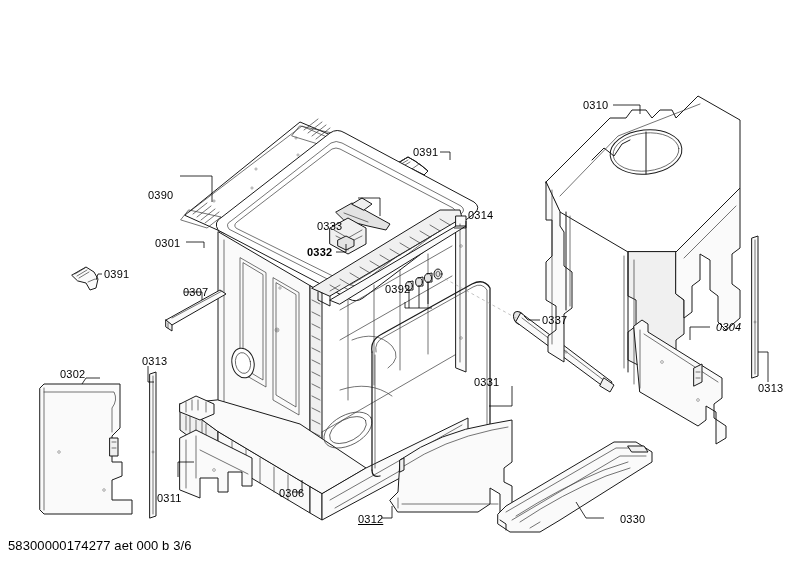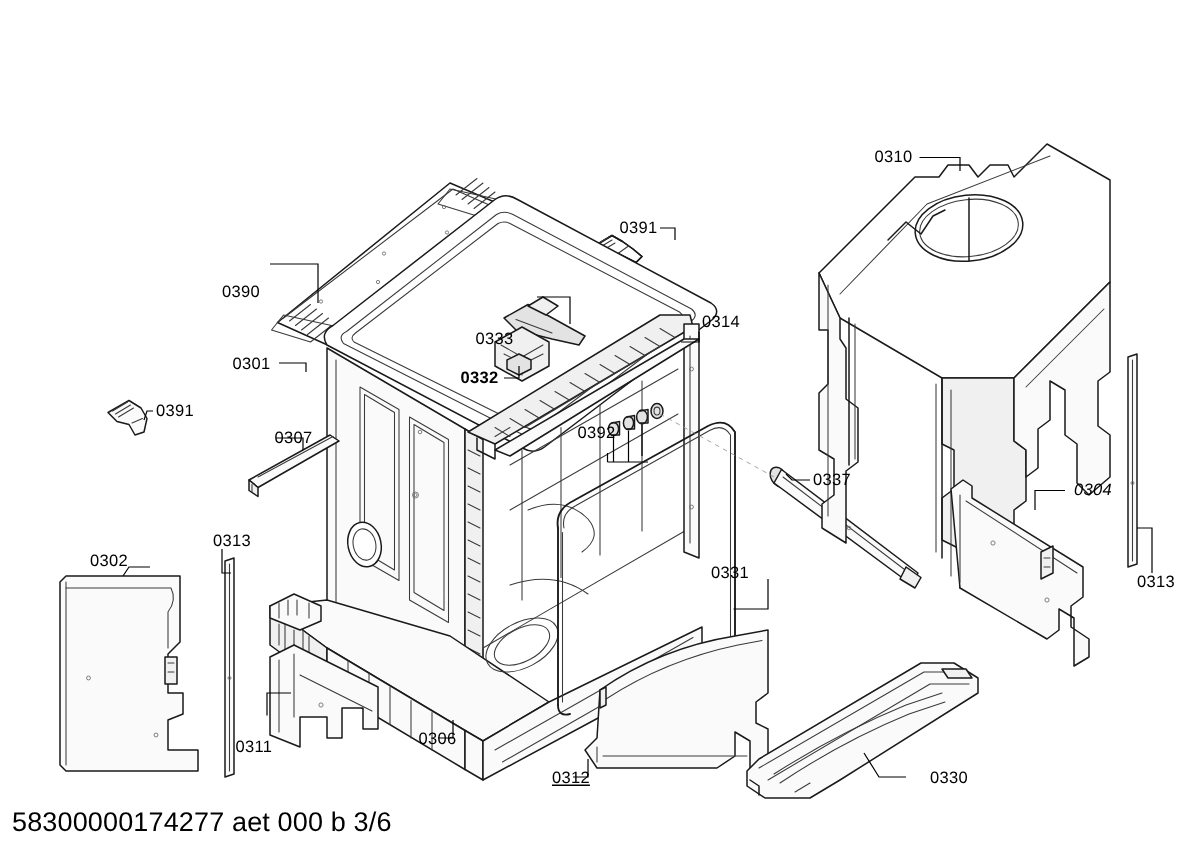--- a/index.html
+++ b/index.html
@@ -9,21 +9,21 @@
     font-family:"Liberation Sans","DejaVu Sans",sans-serif;
     color:#000000;
   }
   #sheet{position:absolute;left:0;top:0;width:800px;height:566px;background:#fff;}
   #drawing{position:absolute;left:0;top:0;width:800px;height:566px;}
   .lbl{
     position:absolute;font-size:11px;line-height:12px;color:#000;
     letter-spacing:.2px;white-space:nowrap;
   }
   #footer{
-    position:absolute;left:8px;top:538px;font-size:18px;
+    position:absolute;left:8px;top:538px;font-size:13px;
     letter-spacing:.1px;color:#000;white-space:nowrap;
   }
   svg{display:block;}
   .ln{fill:none;stroke:#1a1a1a;stroke-width:1;stroke-linejoin:round;stroke-linecap:round;}
   .ln2{fill:none;stroke:#1a1a1a;stroke-width:1.25;stroke-linejoin:round;stroke-linecap:round;}
   .thin{fill:none;stroke:#3a3a3a;stroke-width:.7;stroke-linejoin:round;stroke-linecap:round;}
   .hair{fill:none;stroke:#666;stroke-width:.55;}
   .lead{fill:none;stroke:#000;stroke-width:.8;}
   .dash{fill:none;stroke:#999;stroke-width:.6;stroke-dasharray:3 3;}
   .f-w{fill:#ffffff;}
@@ -316,18 +316,18 @@
   <div class="lbl" style="left:385px;top:283px;">0392</div>
   <div class="lbl" style="left:583px;top:99px;">0310</div>
   <div class="lbl" style="left:542px;top:314px;">0337</div>
   <div class="lbl" style="left:716px;top:321px;font-style:italic;">0304</div>
   <div class="lbl" style="left:758px;top:382px;">0313</div>
   <div class="lbl" style="left:142px;top:355px;">0313</div>
   <div class="lbl" style="left:60px;top:368px;">0302</div>
   <div class="lbl" style="left:474px;top:376px;">0331</div>
   <div class="lbl" style="left:157px;top:492px;">0311</div>
   <div class="lbl" style="left:263px;top:487px;margin-left:16px;">0306</div>
-  <div class="lbl" style="left:368px;top:513px;text-decoration:underline;">0312</div>
+  <div class="lbl" style="left:358px;top:513px;text-decoration:underline;">0312</div>
   <div class="lbl" style="left:608px;top:513px;padding-left:12px;">0330</div>
 
   <div id="footer">58300000174277 aet 000 b 3/6</div>
 
 </div>
 
 </body></html>

